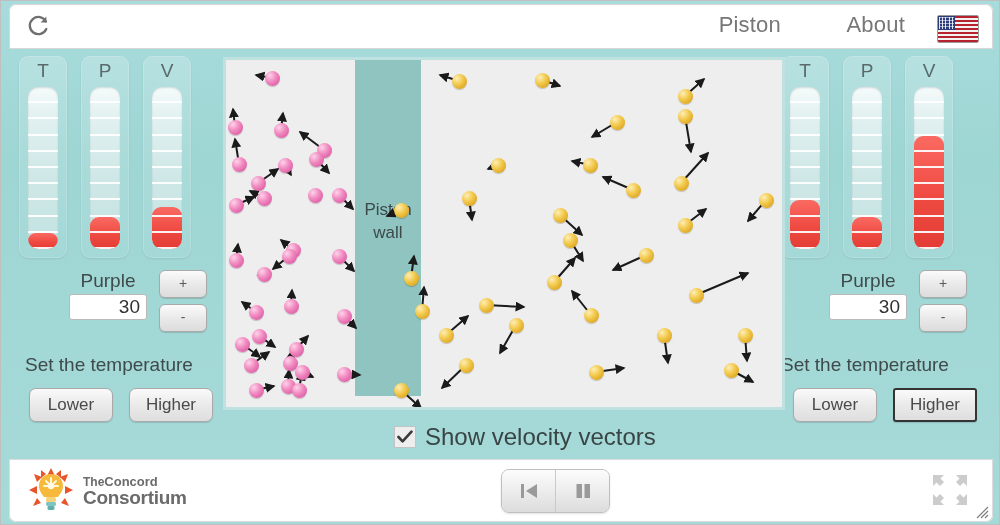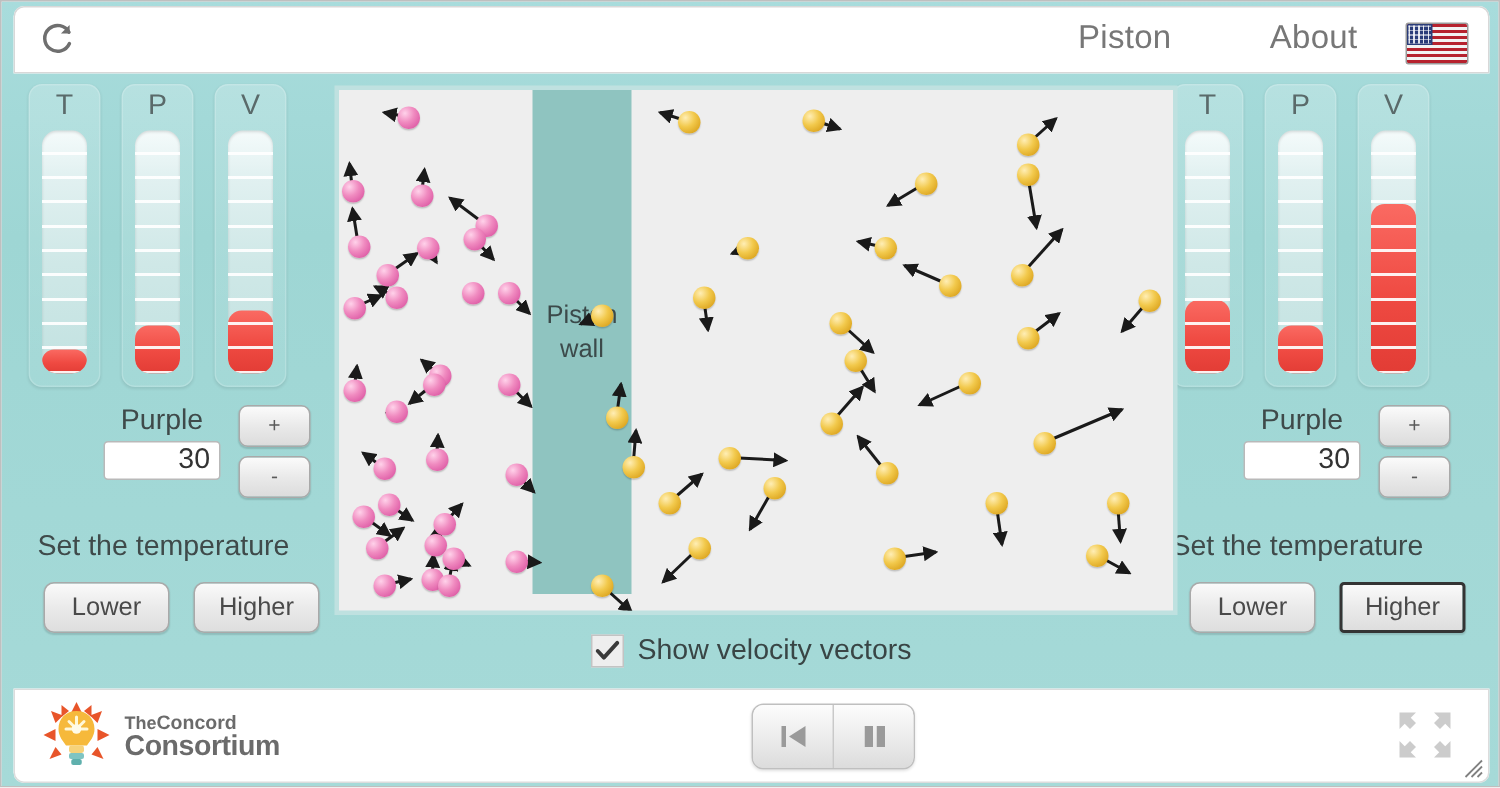--- a/index.html
+++ b/index.html
@@ -240,21 +240,21 @@
     display: flex; align-items: center; gap: 9px;
     cursor: pointer;
   }
   #cb-box {
     width: 20px; height: 20px;
     background: #eeeeee;
     border: 1px solid #c3c3c3;
     position: relative;
   }
   #cb-box svg { position: absolute; left: 2px; top: 2px; }
-  #cb-label { font-size: 19px; color: #394545; user-select: none; }
+  #cb-label { font-size: 24px; color: #394545; user-select: none; }
 
   
   #footer {
     position: absolute; left: 8px; bottom: 2px;
     width: 984px; height: 63px;
     background: #ffffff;
     border-radius: 0 0 7px 7px;
     box-shadow: 0 0 0 1px #dcdcdc inset;
   }
   #logo { position: absolute; left: 18px; top: 8px; display: flex; align-items: center; gap: 8px; }

